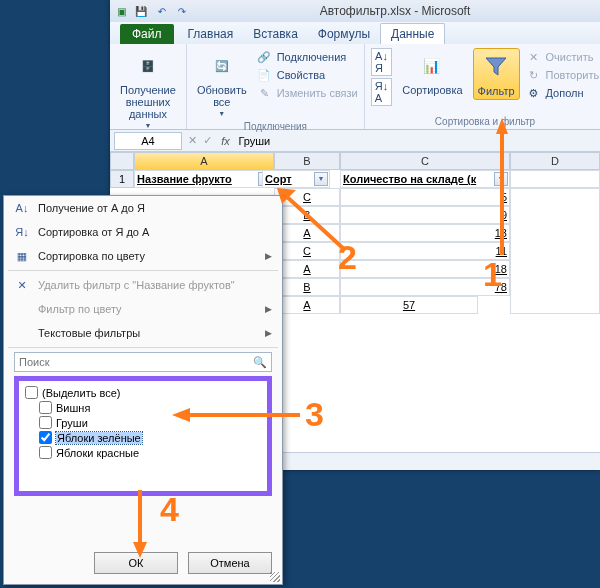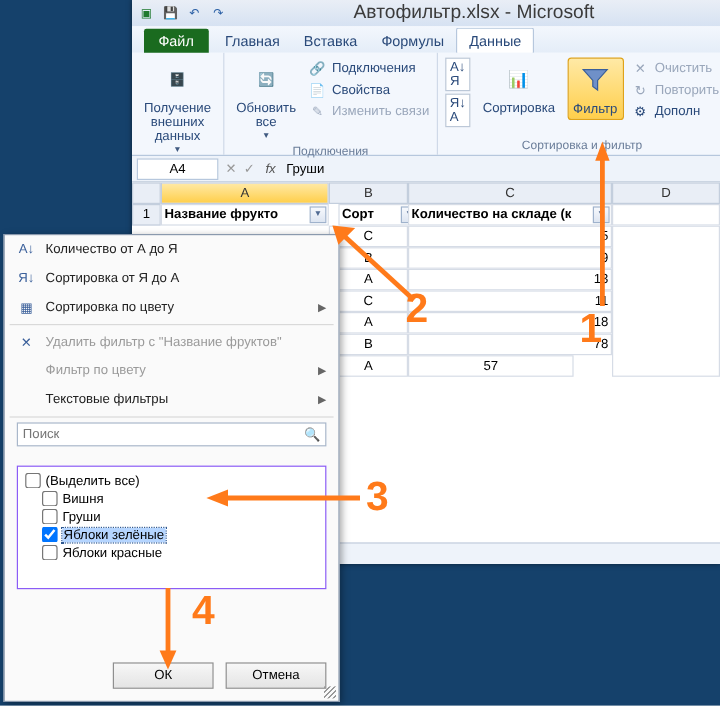--- a/index.html
+++ b/index.html
@@ -3,21 +3,21 @@
 <meta charset="utf-8">
 <style>
   * { box-sizing: border-box; margin: 0; padding: 0; font-family: "Segoe UI", Tahoma, sans-serif; }
   body { width: 600px; height: 588px; background: #15416b; position: relative; overflow: hidden; font-size: 11px; }
 
   
   .excel { position: absolute; left: 110px; top: 0; width: 490px; height: 470px; background: #fff; box-shadow: 0 0 4px rgba(0,0,0,.5); }
   .titlebar { height: 22px; background: linear-gradient(#e9eef6,#d6e2f2); display: flex; align-items: center; color: #3b3b3b; }
   .qat { display: flex; gap: 4px; padding-left: 4px; align-items: center; }
   .qat span { width: 16px; height: 16px; display: flex; align-items: center; justify-content: center; font-size: 10px; }
-  .ttext { flex: 1; text-align: center; font-size: 16px; }
+  .ttext { flex: 1; text-align: center; font-size: 12px; }
 
   .ribbon-tabs { height: 22px; background: linear-gradient(#f3f7fd,#e4edf8); display: flex; align-items: flex-end; padding-left: 10px; font-size: 12px; color: #2a4a7a; }
   .filetab { background: #1a6b1f; color: #fff; padding: 3px 12px; border-radius: 2px 2px 0 0; margin-right: 4px; }
   .rtab { padding: 3px 10px; cursor: default; }
   .rtab.active { background: #fff; border: 1px solid #b6c7dd; border-bottom: none; border-radius: 2px 2px 0 0; }
 
   .ribbon { height: 86px; background: #f3f7fd; border-bottom: 1px solid #b6c7dd; display: flex; }
   .group { border-right: 1px solid #cfd9e8; padding: 4px 6px 2px; display: flex; flex-direction: column; justify-content: space-between; position: relative; }
   .group-label { text-align: center; font-size: 10px; color: #6a7d99; margin-top: 2px; }
   .big-btn { display: flex; flex-direction: column; align-items: center; gap: 2px; font-size: 11px; color: #2a4a7a; padding: 2px 4px; }
@@ -37,36 +37,36 @@
   .corner { position: absolute; width: 24px; height: 18px; background: #e9eef6; border: 1px solid #c3cedd; }
   .colheads { position: absolute; left: 24px; top: 0; right: 0; height: 18px; display: flex; }
   .ch { border: 1px solid #c3cedd; background: #e9eef6; text-align: center; line-height: 16px; font-size: 11px; color: #333; }
   .ch.A { width: 140px; background: linear-gradient(#ffe9a5,#ffcf4b); }
   .ch.B { width: 66px; }
   .ch.C { width: 170px; }
   .ch.D { width: 90px; }
   .rowheads { position: absolute; top: 18px; left: 0; width: 24px; }
   .rh { height: 18px; border: 1px solid #c3cedd; background: #e9eef6; text-align: center; line-height: 16px; font-size: 11px; }
   .cells { position: absolute; left: 24px; top: 18px; }
-  .cell { position: absolute; border: 1px solid #d6dce6; background: #fff; padding: 0 2px; line-height: 16px; height: 18px; overflow: hidden; white-space: nowrap; font-size: 11px; }
+  .cell { position: absolute; border: 1px solid #d6dce6; background: #fff; padding: 0 2px; line-height: 16px; height: 18px; overflow: hidden; white-space: nowrap; font-size: 11px; text-decoration: underline; }
   .hdr { font-weight: bold; background: #fff; }
   .dd { position: absolute; right: 1px; top: 1px; width: 14px; height: 14px; background: linear-gradient(#f7f9fd,#dde5f1); border: 1px solid #9fb2cc; display: flex; align-items: center; justify-content: center; font-size: 7px; color: #506b93; }
   .tabs { position: absolute; bottom: 0; left: 0; right: 0; height: 18px; background: #eef3fa; border-top: 1px solid #c3cedd; display: flex; align-items: center; gap: 2px; padding-left: 40px; font-size: 11px; }
   .stab { background: #fff; border: 1px solid #bcc8d8; border-bottom: none; padding: 1px 10px; }
 
   
   .popup { position: absolute; left: 3px; top: 195px; width: 280px; height: 390px; background: #fafafa; border: 1px solid #8a99ad; box-shadow: 2px 2px 6px rgba(0,0,0,.35); }
   .pitem { display: flex; align-items: center; gap: 8px; padding: 4px 10px; font-size: 11px; color: #222; }
   .pitem.disabled { color: #9a9a9a; }
   .pic { width: 16px; height: 16px; display: flex; align-items: center; justify-content: center; color: #3a5f9a; }
   .parrow { margin-left: auto; font-size: 9px; color: #666; }
   .psep { height: 1px; background: #d9d9d9; margin: 2px 4px; }
   .search { margin: 4px 10px; height: 20px; border: 1px solid #a9b7ca; background: #fff; display: flex; align-items: center; padding: 0 4px; }
   .search input { flex: 1; border: none; outline: none; font-size: 11px; background: transparent; }
-  .chk-list { margin: 16px 10px; border: 1px solid #8b5cf6; background: #fff; height: 103px; padding: 4px 6px; overflow: auto; }
+  .chk-list { margin: 4px 10px; border: 5px solid #8b5cf6; background: #fff; height: 120px; padding: 4px 6px; overflow: auto; }
   .chk { display: flex; align-items: center; gap: 4px; font-size: 11px; padding: 1px 0; }
   .chk input { width: 13px; height: 13px; }
   .chk .hl { background: #b5d5ff; outline: 1px dotted #305a92; padding: 0 1px; }
   .pbtns { position: absolute; bottom: 10px; right: 10px; display: flex; gap: 10px; }
   .pbtn { width: 84px; height: 22px; background: linear-gradient(#f7f7f7,#e4e4e4); border: 1px solid #8f8f8f; font-size: 11px; }
   .grip { position: absolute; right: 2px; bottom: 2px; width: 10px; height: 10px; background: repeating-linear-gradient(135deg,#999 0 1px,transparent 1px 3px); }
 
   
   .ann { position: absolute; pointer-events: none; }
   .num { color: #ff7a1a; font-size: 34px; font-weight: bold; }
@@ -189,21 +189,21 @@
     </div>
     <div class="rowheads">
       <div class="rh">1</div>
     </div>
     <div class="cells">
 
       <div class="cell hdr" style="left:0;top:0;width:140px">
         <span>Название фрукто</span>
         <span class="dd">▼</span>
       </div>
-      <div class="cell hdr" style="left:148px;top:0;width:68px">
+      <div class="cell hdr" style="left:128px;top:0;width:68px">
         <span>Сорт</span>
         <span class="dd">▼</span>
       </div>
       <div class="cell hdr" style="left:206px;top:0;width:170px">
         <span>Количество на складе (к</span>
         <span class="dd">▼</span>
       </div>
       <div class="cell" style="left:376px;top:0;width:90px"></div>
 
       <div class="cell" style="left:140px;top:18px;width:66px;text-align:center">C</div>
@@ -226,21 +226,21 @@
     <div class="tabs">
       <div class="stab">Лист3</div>
       <span style="padding:0 6px;color:#6a7d99">⊞</span>
     </div>
   </div>
 </div>
 
 <div class="popup">
   <div class="pitem">
     <span class="pic">А↓</span>
-    <span>Количество от А до Я</span>
+    <span>Получение от А до Я</span>
   </div>
   <div class="pitem">
     <span class="pic">Я↓</span>
     <span>Сортировка от Я до А</span>
   </div>
   <div class="pitem">
     <span class="pic">▦</span>
     <span>Сортировка по цвету</span>
     <span class="parrow">▶</span>
   </div>

